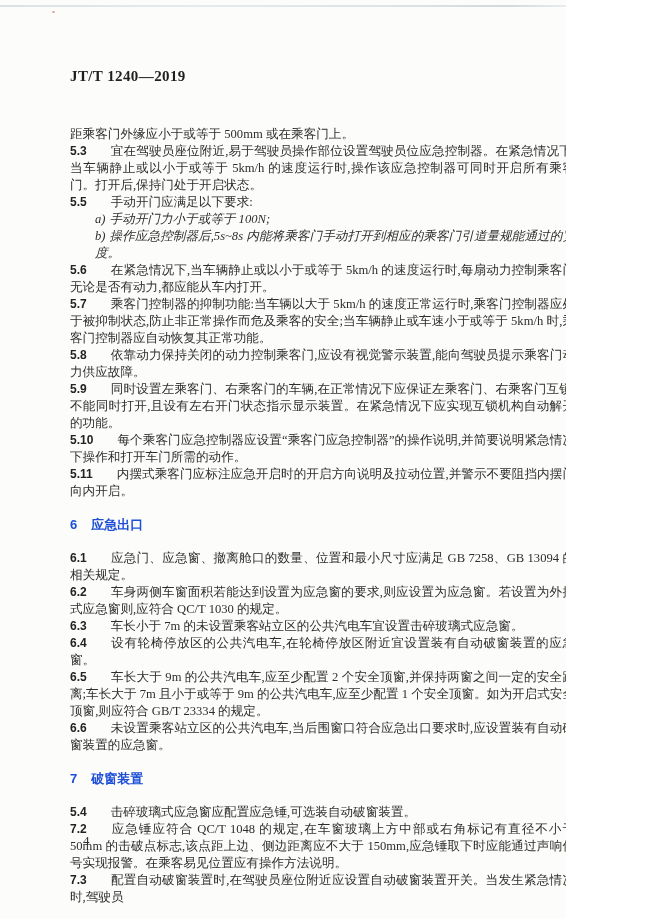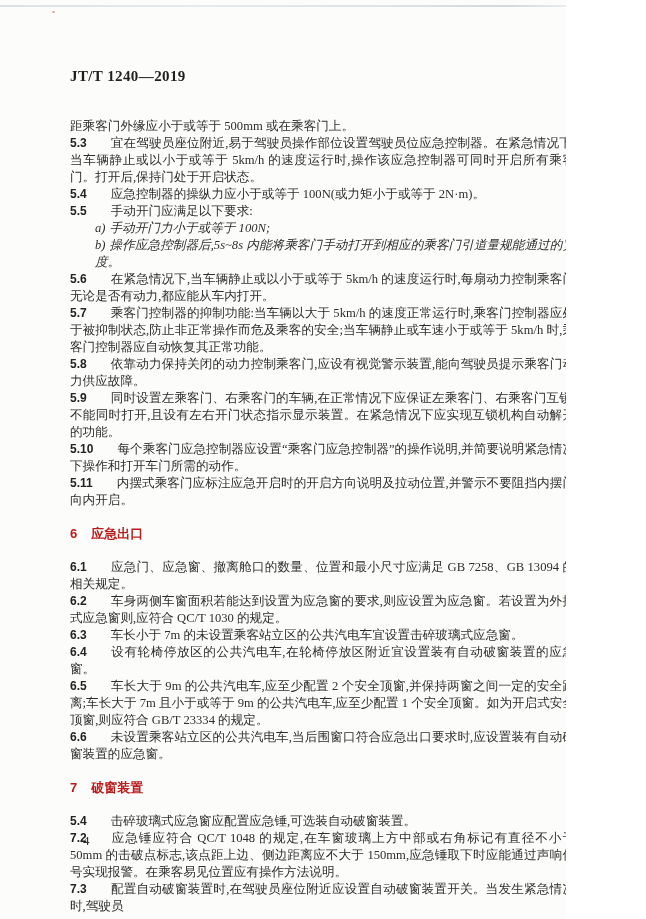--- a/index.html
+++ b/index.html
@@ -32,21 +32,21 @@
     font-family: "Liberation Serif", "DejaVu Serif", serif;
     font-weight: bold;
     font-size: 15px;
     letter-spacing: 0.4px;
     color: #1f1f1d;
     white-space: nowrap;
   }
   .doc-body {
     position: absolute;
     left: 70px;
-    top: 118px;
+    top: 126px;
     width: 505px;
   }
   .para {
     margin: 0;
     font-size: 12.6px;
     line-height: 17px;
     text-align: justify;
     color: #2d2d2b;
   }
   .clause-num {
@@ -62,21 +62,21 @@
   }
   .sub-label {
     margin-right: 4px;
   }
   .heading {
     margin: 16px 0 17px 0;
     font-family: "Liberation Sans", "DejaVu Sans", sans-serif;
     font-weight: 700;
     font-size: 13px;
     line-height: 17px;
-    color: #b91c1c;
+    color: #1d4ed8;
   }
   .h-num {
     margin-right: 14px;
   }
   .page-number {
     position: absolute;
     left: 83px;
     top: 832px;
     font-size: 13px;
     line-height: 17px;
@@ -95,21 +95,20 @@
 <div class="page">
   <div class="scan-line"></div>
   <div class="speck speck-a"></div>
   <div class="speck speck-b"></div>
 
   <div class="doc-header">JT/T 1240—2019</div>
 
   <main class="doc-body">
       <p class="para"><span>距乘客门外缘应小于或等于 500mm 或在乘客门上。</span></p>
       <p class="para"><span class="clause-num">5.3</span><span>宜在驾驶员座位附近,易于驾驶员操作部位设置驾驶员位应急控制器。在紧急情况下,当车辆静止或以小于或等于 5km/h 的速度运行时,操作该应急控制器可同时开启所有乘客门。打开后,保持门处于开启状态。</span></p>
-      <p class="para"><span class="clause-num">5.4</span><span>应急控制器的操纵力应小于或等于 100N(或力矩小于或等于 2N·m)。</span></p>
       <p class="para"><span class="clause-num">5.5</span><span>手动开门应满足以下要求:</span></p>
       <p class="para sub"><span class="sub-label">a)</span><span>手动开门力小于或等于 100N;</span></p>
       <p class="para sub"><span class="sub-label">b)</span><span>操作应急控制器后,5s~8s 内能将乘客门手动打开到相应的乘客门引道量规能通过的宽度。</span></p>
       <p class="para"><span class="clause-num">5.6</span><span>在紧急情况下,当车辆静止或以小于或等于 5km/h 的速度运行时,每扇动力控制乘客门无论是否有动力,都应能从车内打开。</span></p>
       <p class="para"><span class="clause-num">5.7</span><span>乘客门控制器的抑制功能:当车辆以大于 5km/h 的速度正常运行时,乘客门控制器应处于被抑制状态,防止非正常操作而危及乘客的安全;当车辆静止或车速小于或等于 5km/h 时,乘客门控制器应自动恢复其正常功能。</span></p>
       <p class="para"><span class="clause-num">5.8</span><span>依靠动力保持关闭的动力控制乘客门,应设有视觉警示装置,能向驾驶员提示乘客门动力供应故障。</span></p>
       <p class="para"><span class="clause-num">5.9</span><span>同时设置左乘客门、右乘客门的车辆,在正常情况下应保证左乘客门、右乘客门互锁,不能同时打开,且设有左右开门状态指示显示装置。在紧急情况下应实现互锁机构自动解开的功能。</span></p>
       <p class="para"><span class="clause-num">5.10</span><span>每个乘客门应急控制器应设置“乘客门应急控制器”的操作说明,并简要说明紧急情况下操作和打开车门所需的动作。</span></p>
       <p class="para"><span class="clause-num">5.11</span><span>内摆式乘客门应标注应急开启时的开启方向说明及拉动位置,并警示不要阻挡内摆门向内开启。</span></p>
       <h2 class="heading"><span class="h-num">6</span><span>应急出口</span></h2>

